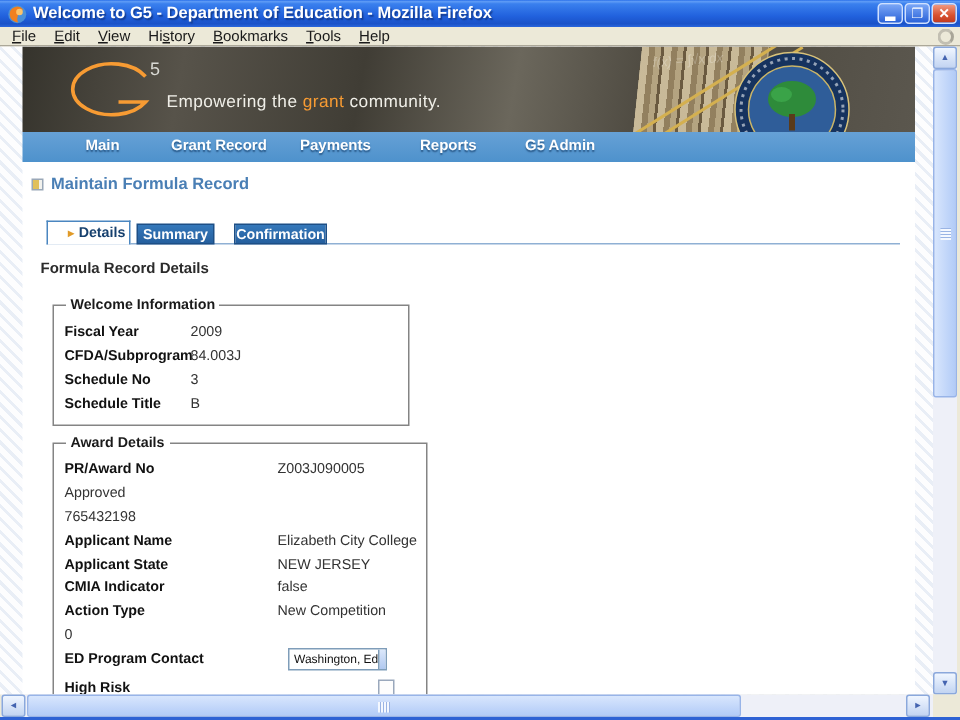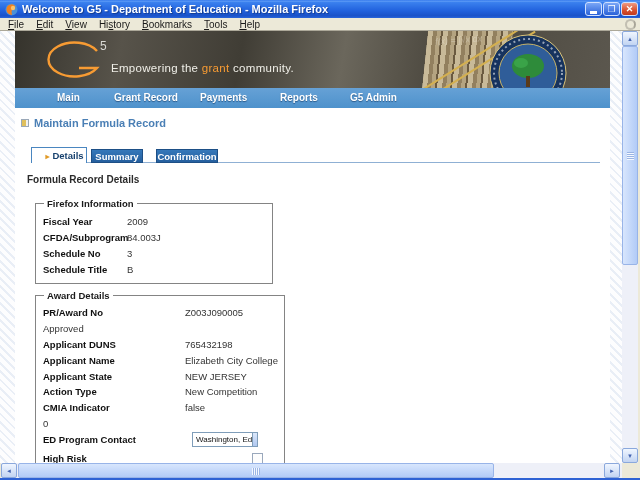--- a/index.html
+++ b/index.html
@@ -198,21 +198,21 @@
               <span>Summary</span>
             </div>
           <div class="tab tab-inactive tab-confirm">
               <span>Confirmation</span>
             </div>
         </div>
 
         <div class="section-title">Formula Record Details</div>
 
         <fieldset class="fs-schedule">
-          <legend>Firefox Information</legend>
+          <legend>Welcome Information</legend>
           <div class="frow">
             <span class="flabel">Fiscal Year</span>
             <span class="fvalue">2009</span>
           </div>
           <div class="frow">
             <span class="flabel">CFDA/Subprogram</span>
             <span class="fvalue">84.003J</span>
           </div>
           <div class="frow">
             <span class="flabel">Schedule No</span>
@@ -227,38 +227,37 @@
         <fieldset class="fs-award">
           <legend>Award Details</legend>
           <div class="frow">
             <span class="flabel">PR/Award No</span>
             <span class="fvalue">Z003J090005</span>
           </div>
           <div class="frow">
             <span class="fvalue">Approved</span>
           </div>
           <div class="frow">
-            <span class="flabel">Applicant DUNS</span>
             <span class="fvalue">765432198</span>
           </div>
           <div class="frow">
             <span class="flabel">Applicant Name</span>
             <span class="fvalue">Elizabeth City College</span>
           </div>
           <div class="frow">
             <span class="flabel">Applicant State</span>
             <span class="fvalue">NEW JERSEY</span>
           </div>
           <div class="frow">
+            <span class="flabel">CMIA Indicator</span>
+            <span class="fvalue">false</span>
+          </div>
+          <div class="frow">
             <span class="flabel">Action Type</span>
             <span class="fvalue">New Competition</span>
-          </div>
-          <div class="frow">
-            <span class="flabel">CMIA Indicator</span>
-            <span class="fvalue">false</span>
           </div>
           <div class="frow">
             <span class="fvalue">0</span>
           </div>
           <div class="frow">
             <span class="flabel">ED Program Contact</span>
             <span class="xp-select">
               <span class="sel-text">Washington, Ed</span>
               <span class="sel-arrow"></span>
             </span>

